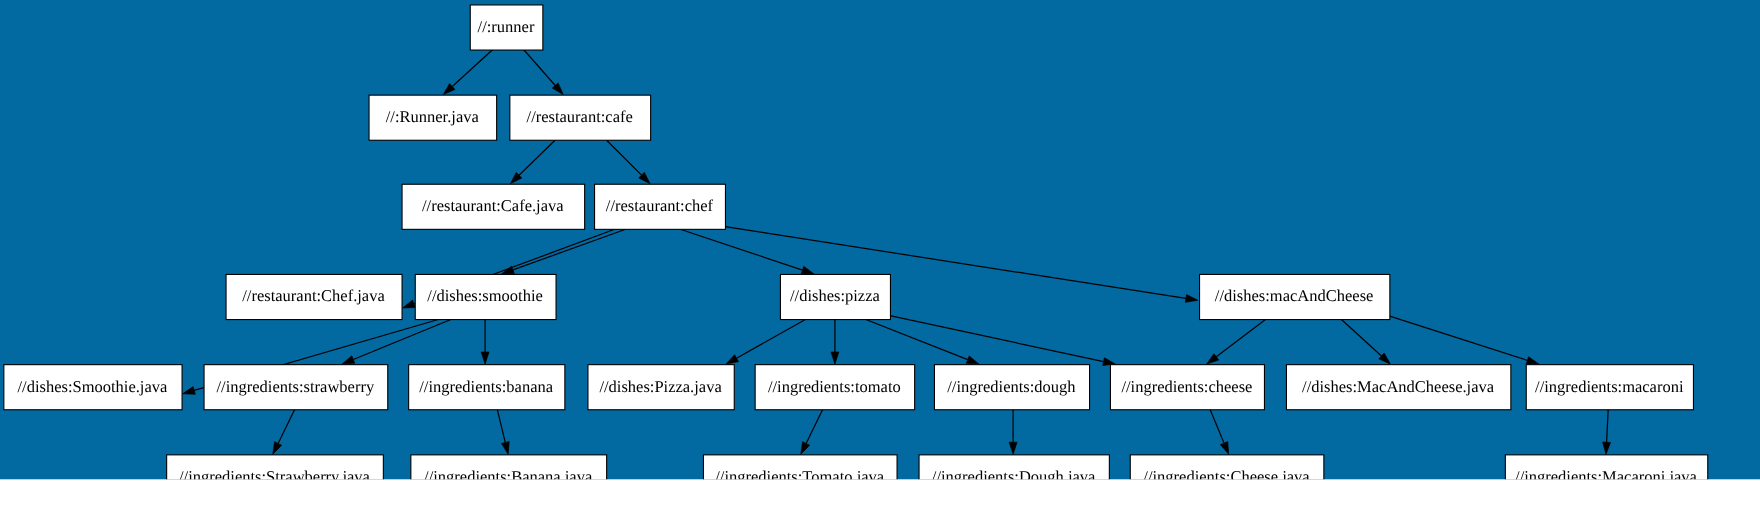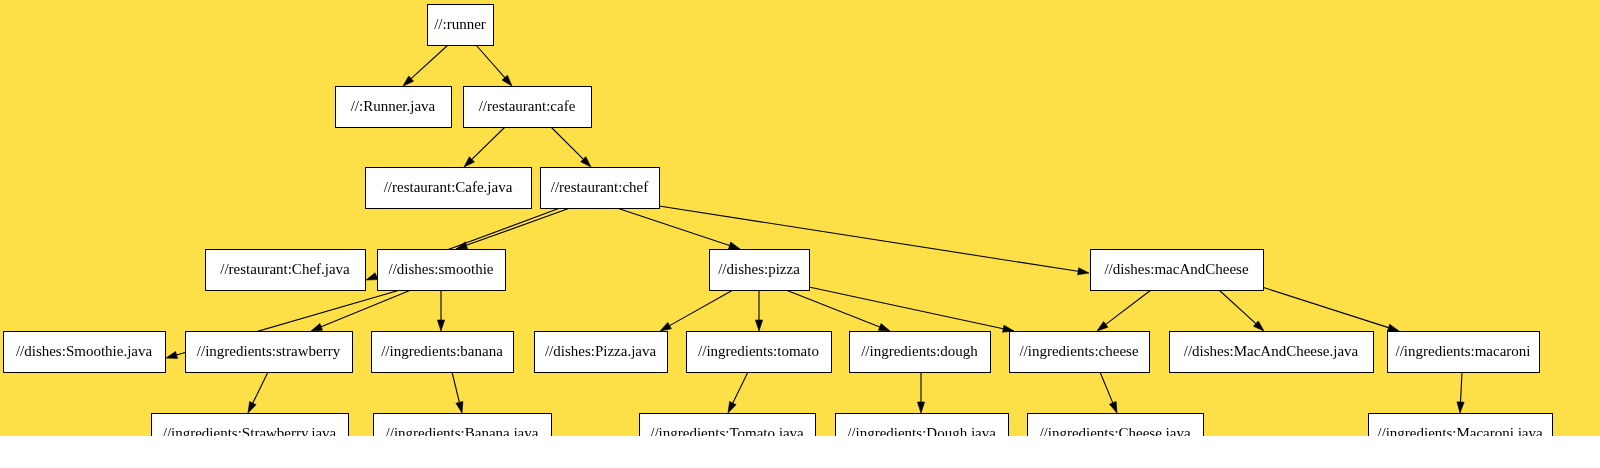--- a/index.html
+++ b/index.html
@@ -4,21 +4,21 @@
 <style>
   html, body {
     margin: 0;
     padding: 0;
     background: #ffffff;
   }
   #canvas {
     position: relative;
     width: 1600px;
     height: 436px;
-    background: #fde047;
+    background: #0369a1;
     font-family: "Liberation Serif", "DejaVu Serif", serif;
     overflow: hidden;
   }
   svg#graph {
     position: absolute;
     top: 0;
     left: 0;
     width: 1600px;
     height: 468px;
   }

